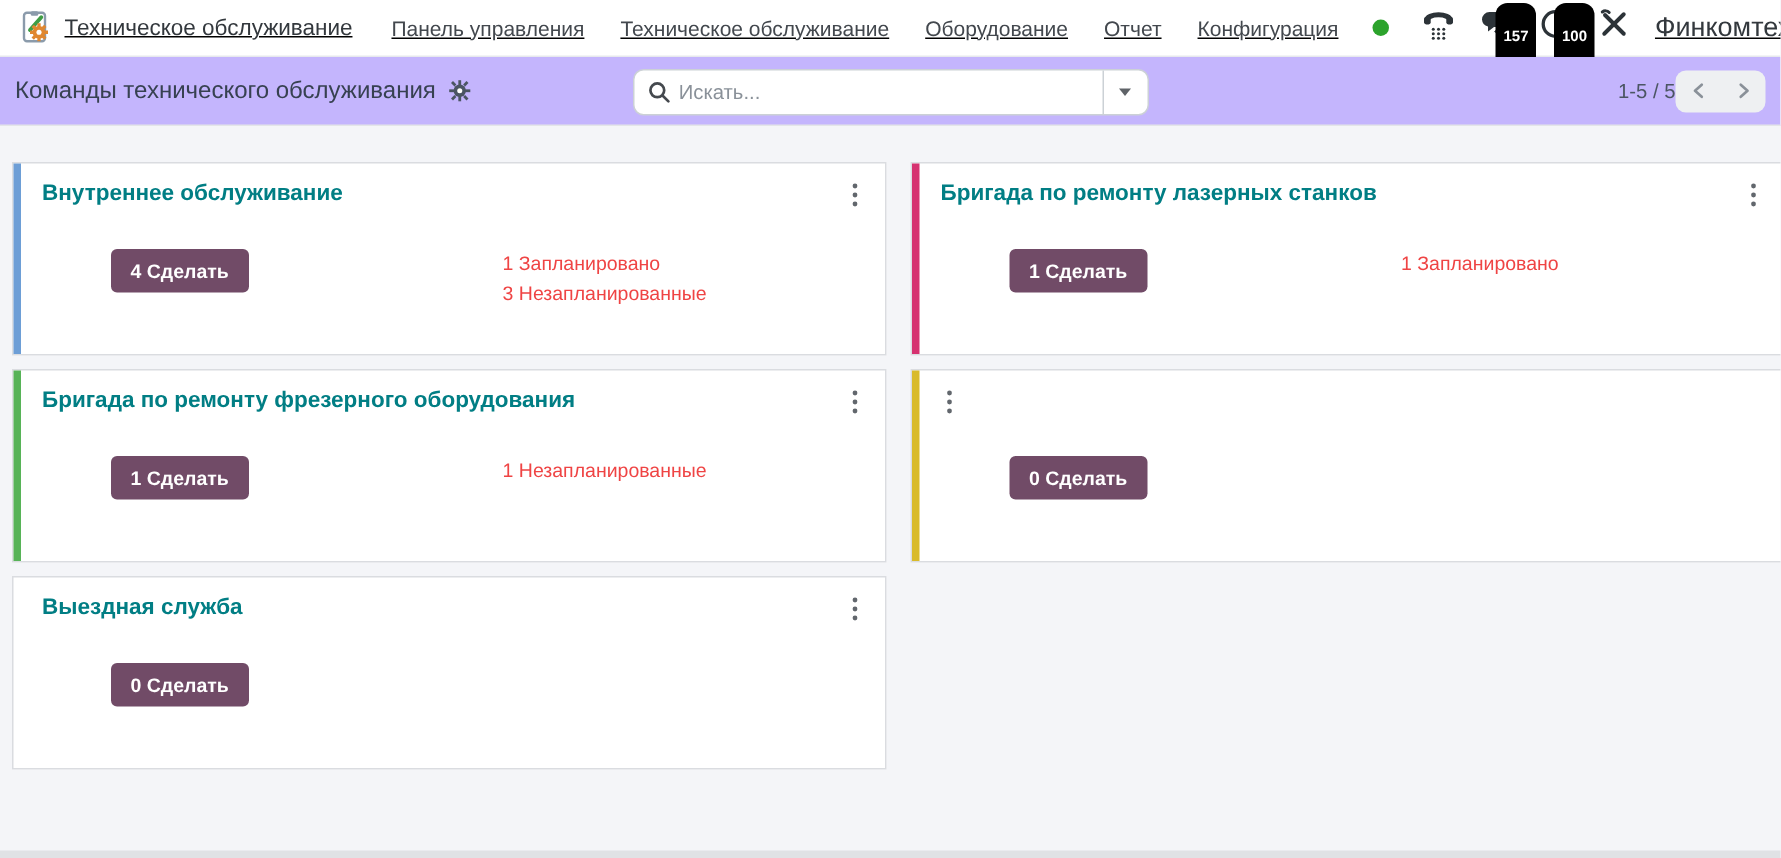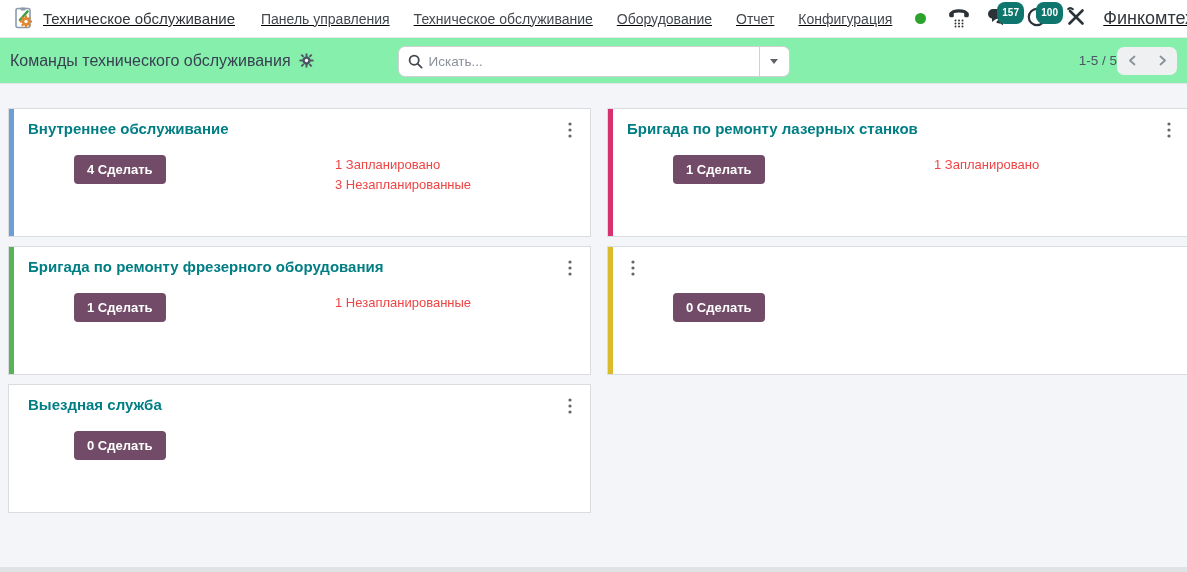--- a/index.html
+++ b/index.html
@@ -9,33 +9,33 @@
   
   .navbar { height:38px; background:#fff; border-bottom:1px solid #e7e9ed;
     display:flex; align-items:center; padding:0 10px;text-decoration:underline; }
   .app-icon { width:25px; height:25px; margin:0 6px 0 2px; flex:0 0 auto; }
   .app-name { font-size:15px; font-weight:500; color:#33383d; margin-right:14px; white-space:nowrap; cursor:pointer; }
   .menu { display:flex; align-items:center; }
   .menu a { font-size:14px; color:#43484e; text-decoration:none; padding:9px 12px; white-space:nowrap; cursor:pointer; }
   .systray { margin-left:auto; display:flex; align-items:center; gap:7px; }
   .tray-item { position:relative; width:32px; height:30px; display:flex; align-items:center; justify-content:center; cursor:pointer; }
   .status-dot { width:11px; height:11px; border-radius:50%; background:#2ca32c; }
-  .badge { position:absolute; top:-2px; left:15px; background:#0f766e; color:#fff;
-    font-size:10px; font-weight:bold; line-height:14px; padding:4px 5px; border-radius:8px; }
+  .badge { position:absolute; top:-2px; left:15px; background:#000000; color:#fff;
+    font-size:10px; font-weight:bold; line-height:14px; padding:16px 5px; border-radius:8px; }
   .company { font-size:18px; color:#33383d; margin:0 6px 0 4px; white-space:nowrap; cursor:pointer; }
   .avatar { width:23px; height:23px; border-radius:5px; background:#ae6a33; color:#fbe3c3;
     font-size:13px; font-weight:bold; display:flex; align-items:center; justify-content:center; cursor:pointer; }
 
   
-  .control-panel { height:46px; background:#86efac; border-bottom:1px solid #e3e5e8;
+  .control-panel { height:46px; background:#c4b5fd; border-bottom:1px solid #e3e5e8;
     display:flex; align-items:center; padding:0 10px; position:relative; }
   .cp-title { font-size:16px; color:#374151; font-weight:400; white-space:nowrap; }
   .cp-gear { margin-left:8px; display:inline-flex; cursor:pointer; }
   .searchbar { position:absolute; left:50%; top:8px; transform:translateX(-50%);
-    width:392px; height:31px; background:#fff; border:1px solid #ccd1d6; border-radius:7px;
+    width:344px; height:31px; background:#fff; border:1px solid #ccd1d6; border-radius:7px;
     display:flex; align-items:center; }
   .searchbar input { flex:1; border:none; outline:none; font-size:13.5px; color:#374151;
     background:transparent; padding:0 6px; font-family:"Liberation Sans", sans-serif; }
   .searchbar input::placeholder { color:#8a9199; }
   .search-glass { margin-left:9px; display:inline-flex; }
   .search-toggle { width:30px; height:100%; border-left:1px solid #ccd1d6;
     display:flex; align-items:center; justify-content:center; cursor:pointer; }
   .caret-down { width:0; height:0; border-left:4px solid transparent; border-right:4px solid transparent;
     border-top:5px solid #5f6368; }
   .pager { margin-left:auto; display:flex; align-items:center; }
@@ -45,21 +45,21 @@
 
   
   .kanban { padding:24px 0 0 8px; display:grid; grid-template-columns:583px 583px;
     column-gap:16px; row-gap:9px; align-content:start; }
   .kanban-card { position:relative; width:583px; height:129px; background:#fff;
     border:1px solid #dadce0; padding:11px 14px 10px 19px; cursor:pointer; }
   .accent { position:absolute; left:0; top:0; bottom:0; width:5px; }
   .card-head { display:flex; justify-content:space-between; align-items:flex-start; }
   .card-title { font-size:15px; font-weight:600; color:#017e84; text-decoration:none; }
   .kebab { padding:2px 4px; cursor:pointer; line-height:0; }
-  .card-body { display:grid; grid-template-columns:52% 1fr; margin-top:15px; align-items:start;padding-left:46px; }
+  .card-body { display:grid; grid-template-columns:52% 1fr; margin-top:26px; align-items:start;padding-left:46px; }
   .todo-btn { justify-self:start; background:#714b67; color:#fff; border:none; border-radius:4px;
     font-size:13px; font-weight:bold; padding:7px 13px; cursor:pointer; font-family:"Liberation Sans", sans-serif; }
   .card-links { display:flex; flex-direction:column; }
   .card-links a { font-size:13px; color:#ef4444; text-decoration:none; line-height:20px; cursor:pointer; }
 
   .bottom-scrollbar { position:fixed; left:0; bottom:0; width:100%; height:5px; background:#e0e2e5; }
 </style>
 </head>
 <body>
 

